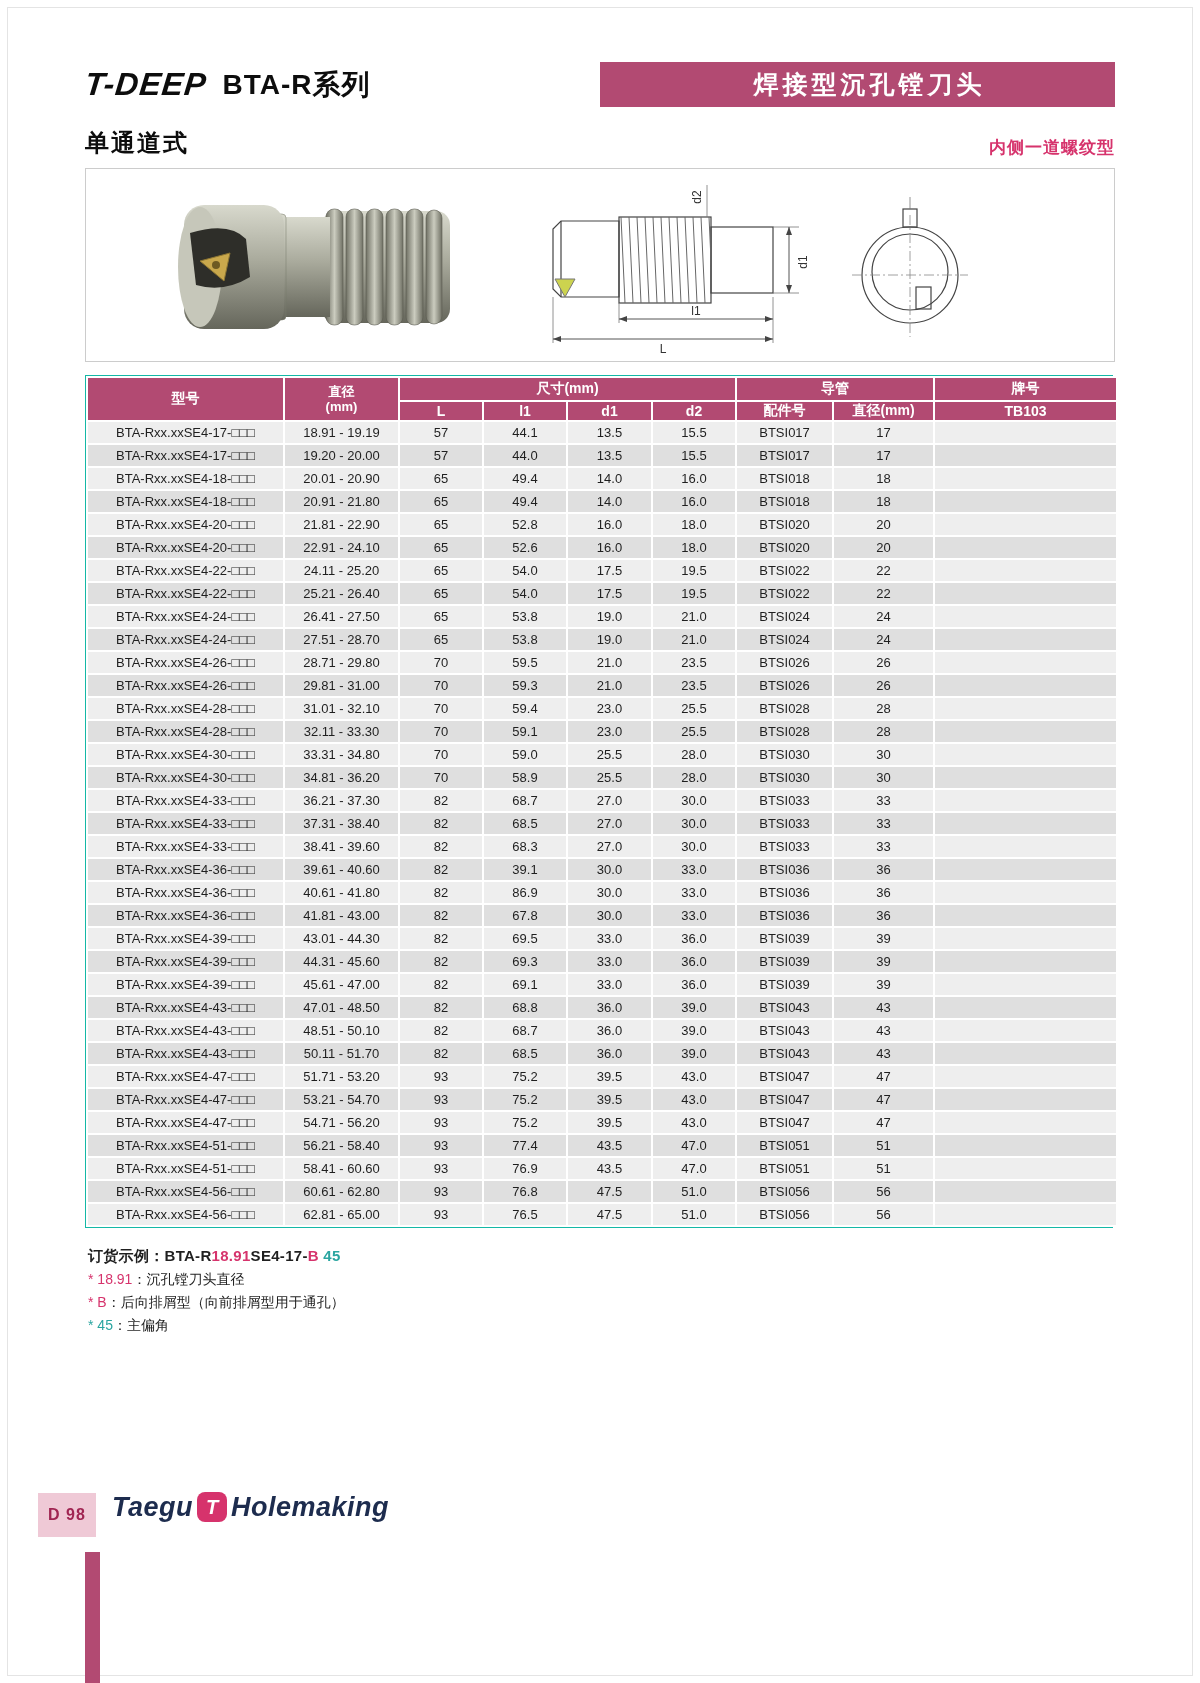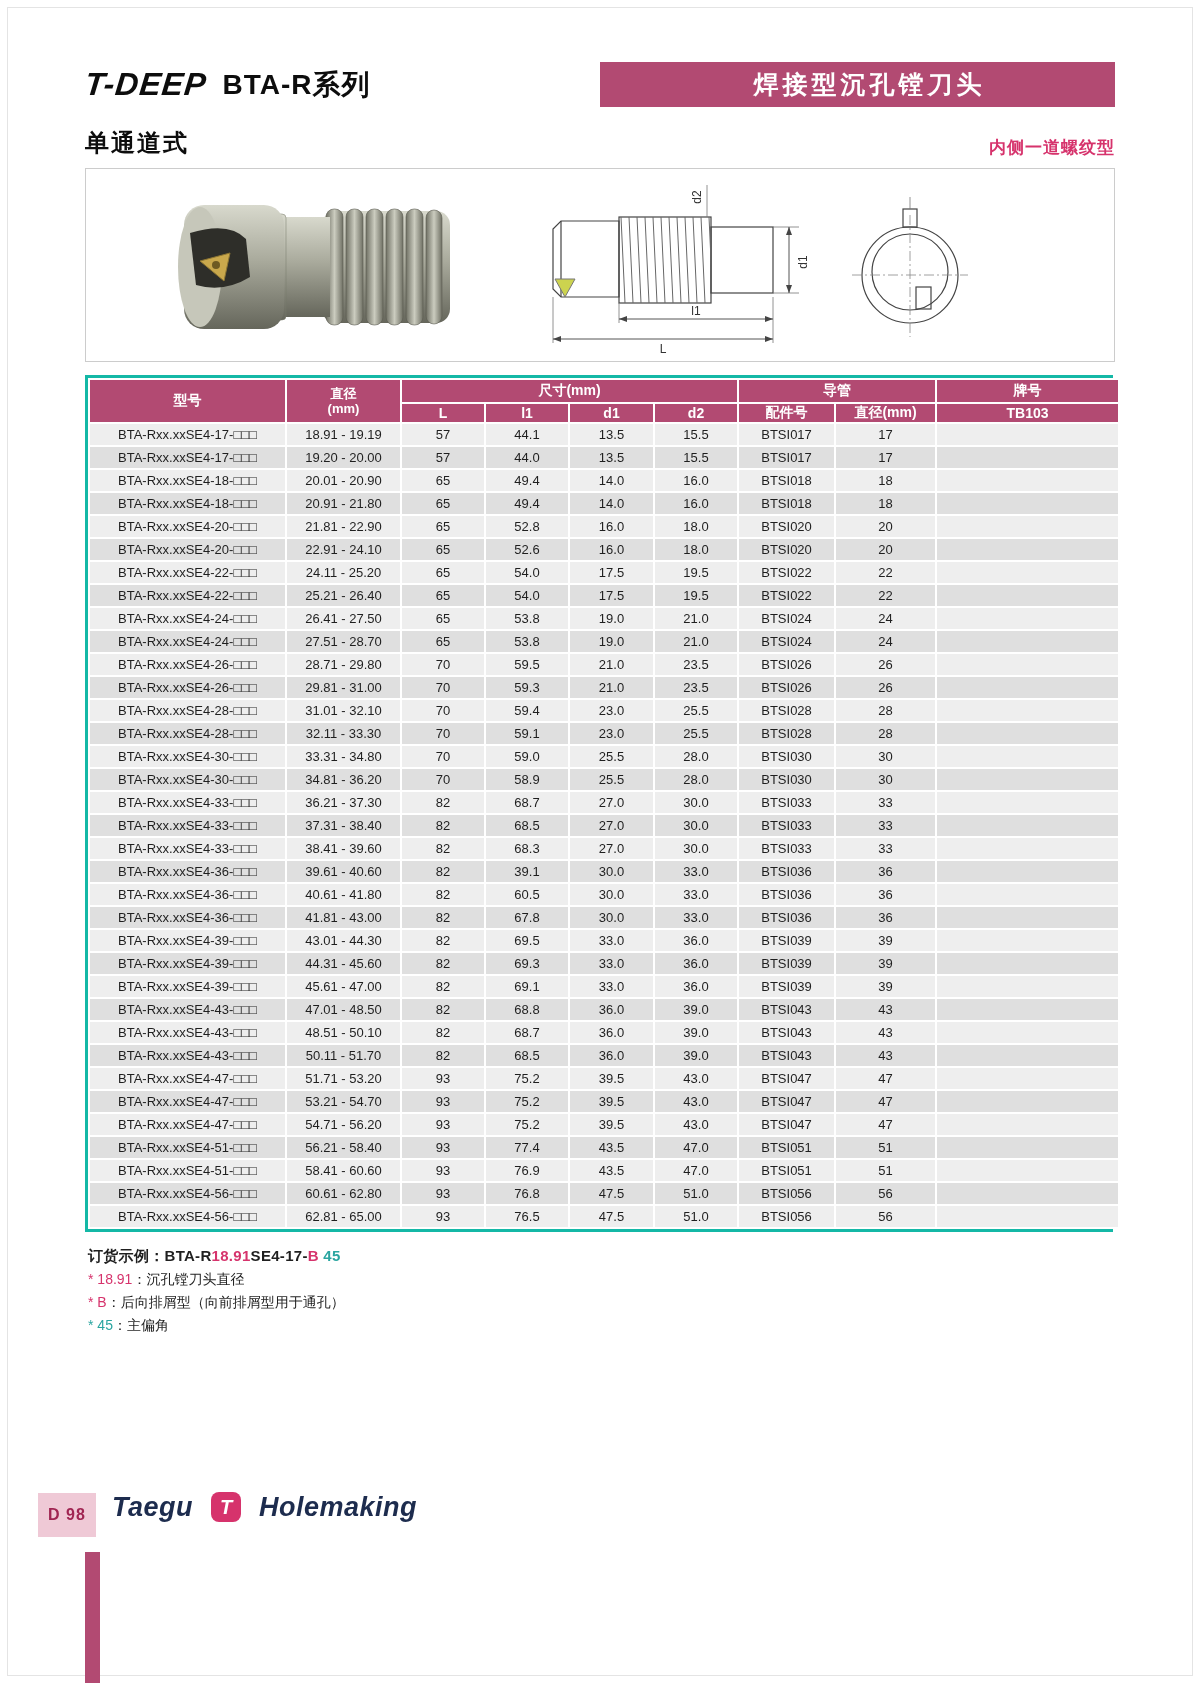--- a/index.html
+++ b/index.html
@@ -29,21 +29,21 @@
   .section-title{font-size:24px;font-weight:bold;color:#0d0d0d;letter-spacing:2px;}
   .section-subtitle{font-size:17px;font-weight:bold;color:var(--accent-pink);letter-spacing:1px;}
 
   
   .figure-box{position:absolute;left:85px;top:168px;width:1030px;height:194px;border:1px solid #cccccc;background:#fff;}
   .photo{position:absolute;left:68px;top:12px;}
   .side-view{position:absolute;left:445px;top:8px;}
   .front-view{position:absolute;left:760px;top:16px;}
 
   
-  .table-wrap{position:absolute;left:85px;top:375px;width:1028px;border:3px solid #14b8a6;background:#f0abfc;}
+  .table-wrap{position:absolute;left:85px;top:375px;width:1028px;border:1px solid #14b8a6;background:#f0abfc;}
   table{width:100%;border-collapse:collapse;table-layout:fixed;}
   th,td{border:2px solid #ffffff;text-align:center;vertical-align:middle;}
   thead th{background:var(--banner);color:#fff;font-size:14px;font-weight:bold;}
   thead tr.h1 th{height:24px;}
   thead tr.h2 th{height:20px;}
   .dia-head div{line-height:15px;font-size:13px;}
   tbody td{font-size:13px;color:#1f1f1f;height:21px;line-height:21px;padding:0;}
   tbody tr:nth-child(odd) td{background:var(--row-light);}
   tbody tr:nth-child(even) td{background:var(--row-dark);}
 
@@ -51,21 +51,21 @@
   .notes{position:absolute;left:88px;top:1247px;color:#1f1f1f;}
   .example-line{font-size:15px;font-weight:bold;letter-spacing:.3px;}
   .note-line{margin-top:5px;font-size:14px;}
   .c-ink{color:#1f1f1f;}
   .c-pink{color:var(--accent-pink);}
   .c-teal{color:var(--teal);}
 
   
   .footer{position:absolute;left:0;top:1489px;width:1200px;height:40px;}
   .page-tab{position:absolute;left:38px;top:4px;width:58px;height:44px;background:var(--page-tab-bg);color:var(--page-tab-text);font-weight:bold;font-size:16px;display:flex;align-items:center;justify-content:center;letter-spacing:1px;}
-  .logo{position:absolute;left:112px;top:0;display:flex;align-items:center;gap:18px;height:36px;}
+  .logo{position:absolute;left:112px;top:0;display:flex;align-items:center;gap:4px;height:36px;}
   .logo-left,.logo-right{font-size:27px;font-weight:bold;font-style:italic;color:var(--navy);letter-spacing:.5px;}
   .logo-icon{width:30px;height:30px;border-radius:8px;background:var(--accent-pink);color:#fff;font-weight:bold;font-style:italic;font-size:20px;display:flex;align-items:center;justify-content:center;}
   .bottom-bar{position:absolute;left:85px;top:1552px;width:15px;height:131px;background:var(--banner);}
 </style>
 </head>
 <body>
 
 <div class="page">
   <div class="frame"></div>
 
@@ -430,21 +430,21 @@
             <td>30.0</td>
             <td>33.0</td>
             <td>BTSI036</td>
             <td>36</td>
             <td></td>
           </tr>
           <tr>
             <td>BTA-Rxx.xxSE4-36-□□□</td>
             <td>40.61 - 41.80</td>
             <td>82</td>
-            <td>60.5</td>
+            <td>86.9</td>
             <td>30.0</td>
             <td>33.0</td>
             <td>BTSI036</td>
             <td>36</td>
             <td></td>
           </tr>
           <tr>
             <td>BTA-Rxx.xxSE4-36-□□□</td>
             <td>41.81 - 43.00</td>
             <td>82</td>

